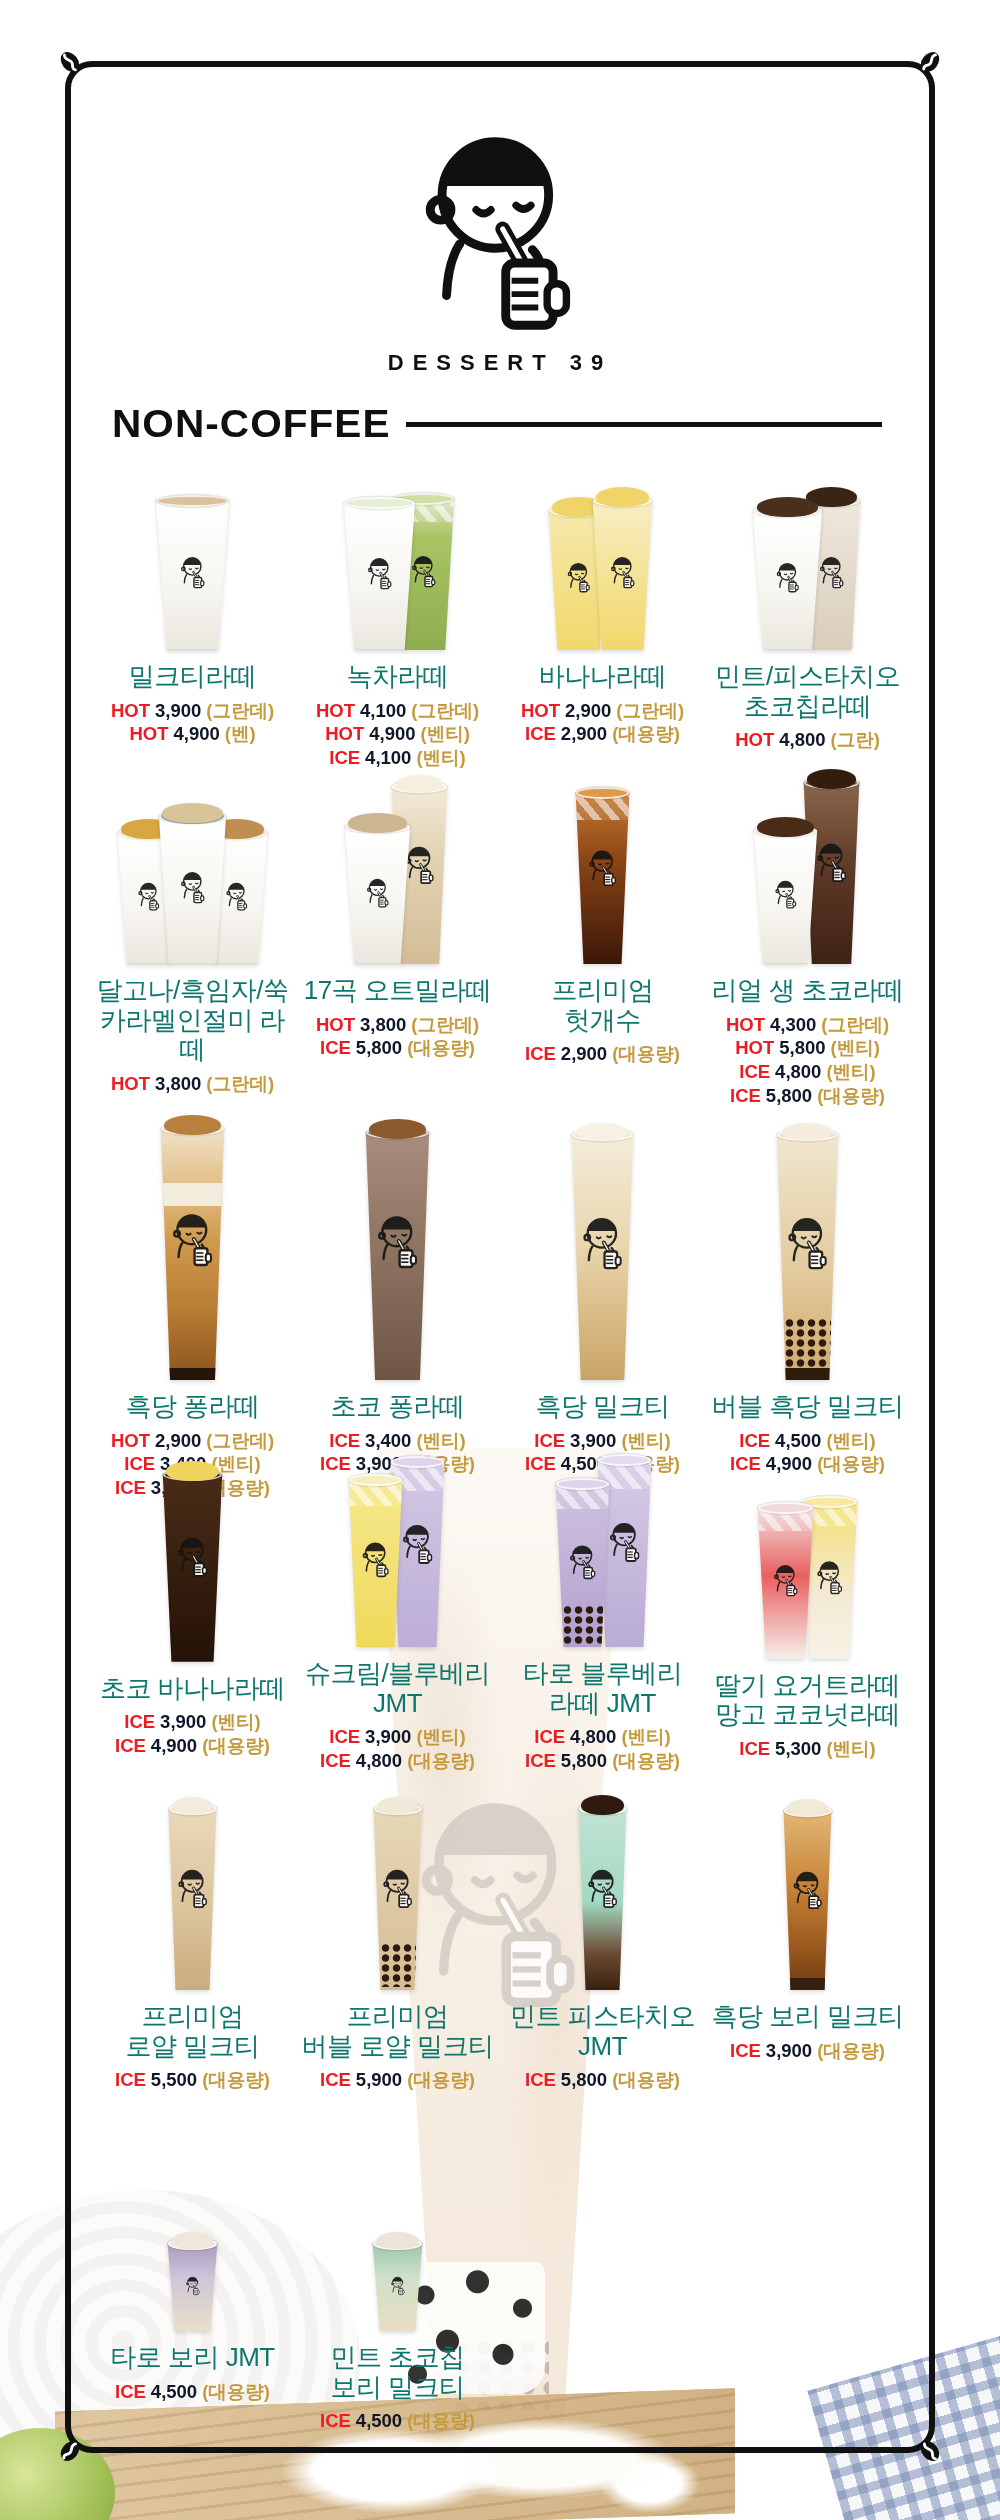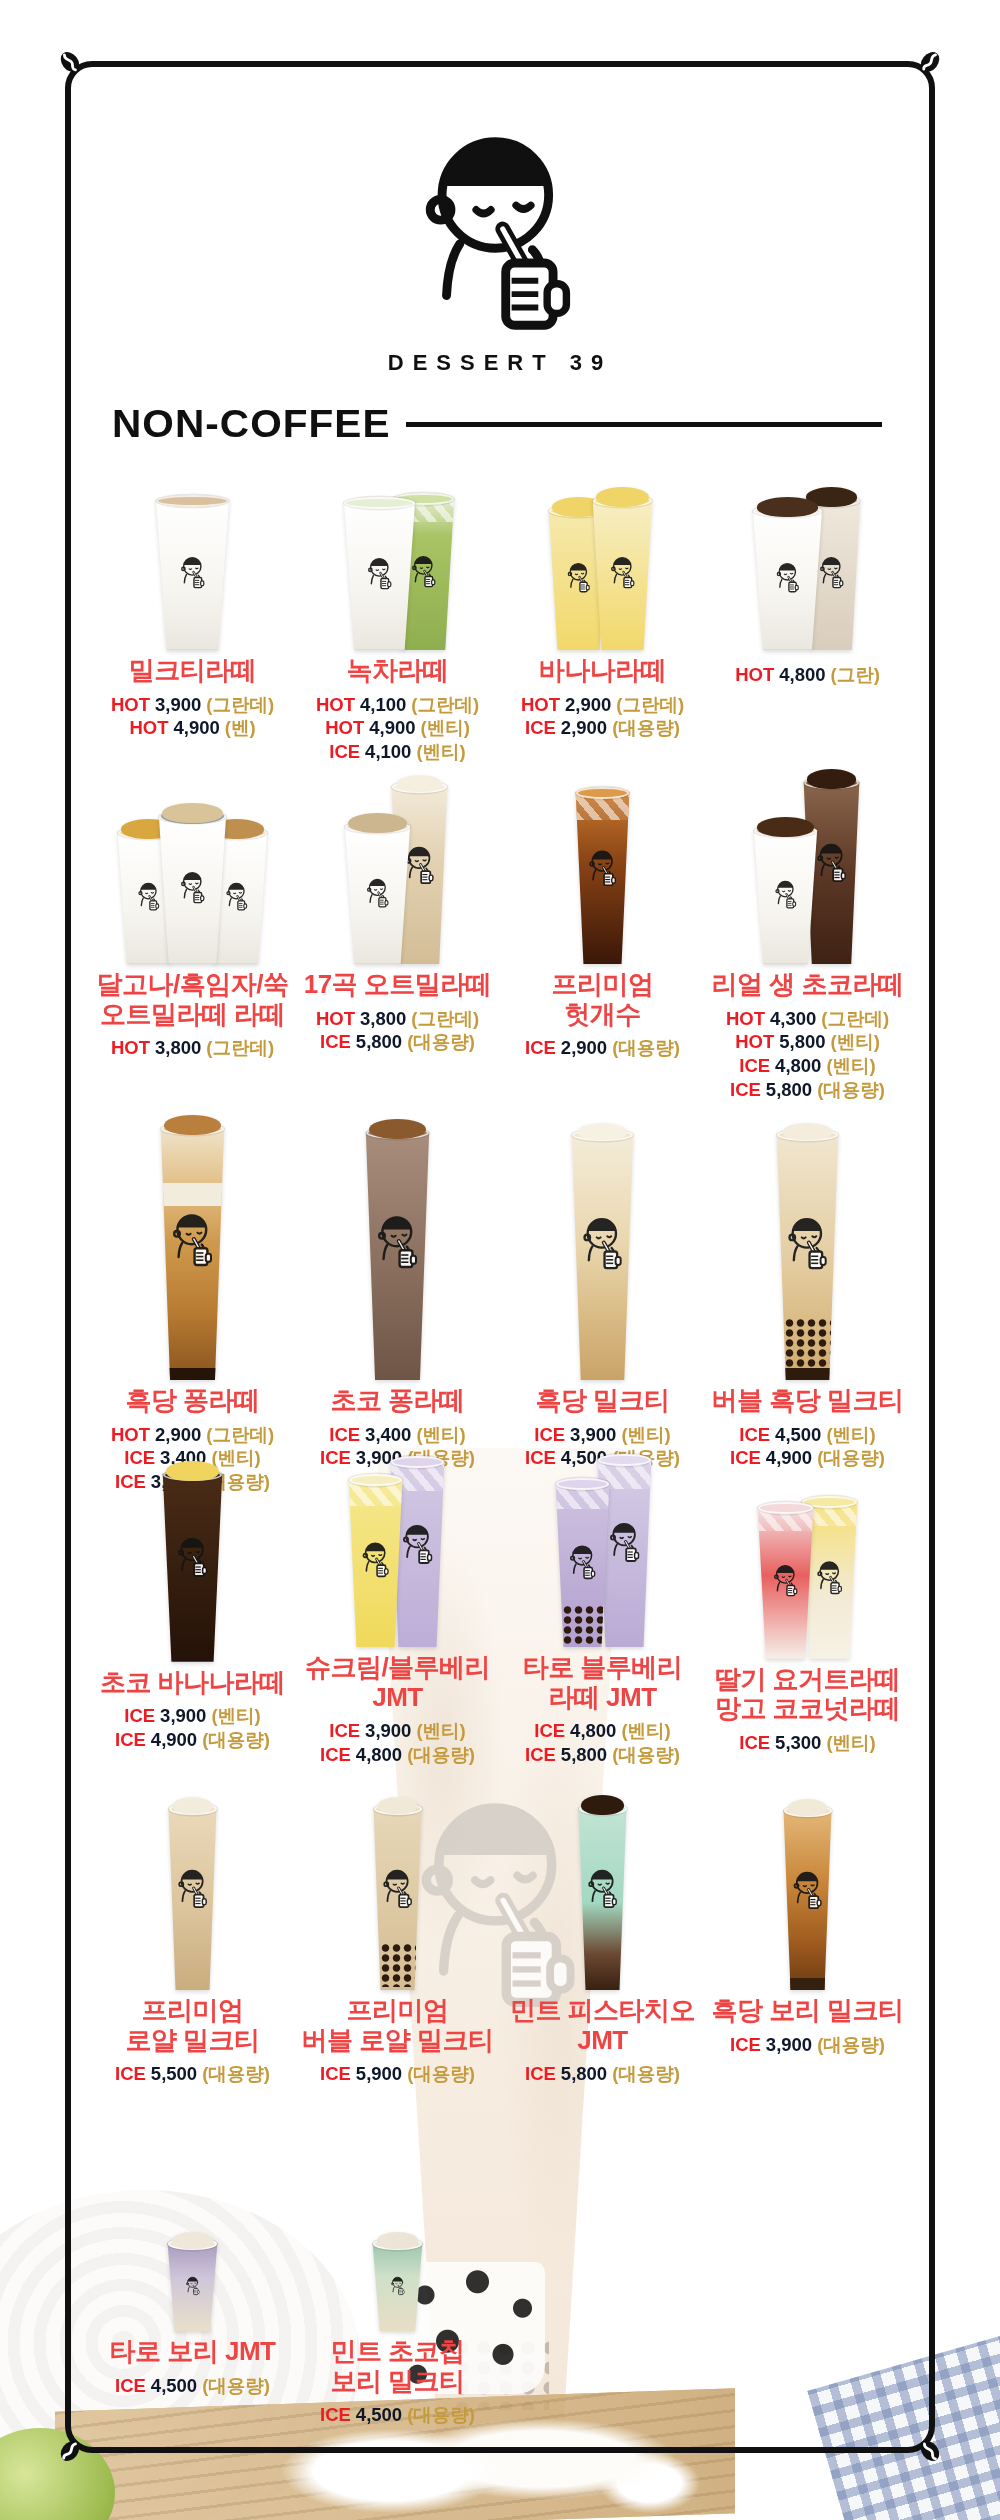--- a/index.html
+++ b/index.html
@@ -51,21 +51,21 @@
 
   
   .section-head{position:absolute;left:112px;right:118px;top:402px;display:flex;align-items:center;z-index:2}
   .section-title{margin:0;font-size:39px;font-weight:900;letter-spacing:1px;transform:scaleX(1.04);transform-origin:left;white-space:nowrap}
   .section-rule{flex:1;height:5px;background:var(--ink);margin-left:26px}
 
   
   .menu-row{position:absolute;left:90px;width:820px;display:flex;z-index:2}
   .card{width:205px;flex:0 0 205px;text-align:center;position:relative}
   .cups{position:relative;width:100%}
-  .iname{font-size:26px;line-height:1.14;font-weight:700;letter-spacing:-.5px;color:#ef4444}
+  .iname{margin-top:6px;font-size:26px;line-height:1.14;font-weight:400;letter-spacing:-.5px;color:#0f766e}
   .iprices{margin-top:7px;font-size:18.5px;line-height:1.28;font-weight:700;white-space:nowrap}
   .pt{color:var(--red);margin-right:5px}
   .pa{color:#0f172a;margin-right:5px}
   .ps{color:var(--gold)}
 
   
   .cup{position:absolute;bottom:6px;filter:drop-shadow(0 2px 2px rgba(0,0,0,.14))}
   .cup-body{position:absolute;inset:0;clip-path:polygon(2% 0,98% 0,84% 100%,16% 100%)}
   .cup-body.paper{box-shadow:inset 0 0 0 1px rgba(0,0,0,.05)}
   .cup-rim{position:absolute;top:-5px;left:2%;right:2%;height:12px;border-radius:50%;
@@ -251,20 +251,24 @@
             <div class="cup" style="width: 72px; height: 140px; z-index: 1; left: calc(50% - 56px);">
               <div class="cup-body paper" style="background:linear-gradient(180deg,#ffffff 0%,#f7f5f0 60%,#eae7df 100%)">
                 <svg class="cup-logo" viewBox="0 0 120 150" style="height:34px;top:36%">
                   <use href="#logo-boy"></use>
                 </svg>
               </div>
               <div class="cup-rim" style="background:#efe9df"></div>
               <div class="cup-crumble" style="background:#4a2f1d"></div>
             </div>
           </div>
+    <div class="iname">
+            <div>민트/피스타치오</div>
+            <div>초코칩라떼</div>
+          </div>
     <div class="iprices">
             <div class="pl"><span class="pt">HOT</span><span class="pa">4,800</span><span class="ps">(그란)</span></div>
           </div>
   </div>
       </div>
       <div class="menu-row" style="top: 775px;">
         <div class="card">
     <div class="cups" style="height: 195px;">
             <div class="cup" style="width: 64px; height: 132px; z-index: 0; left: calc(50% - 76px);">
               <div class="cup-body paper" style="background:linear-gradient(180deg,#ffffff 0%,#f7f5f0 60%,#eae7df 100%)">
@@ -290,21 +294,21 @@
                   <use href="#logo-boy"></use>
                 </svg>
               </div>
               <div class="cup-rim" style="background:#d8d3c9"></div>
               <div class="cup-ring" style="border-color:#9aa0a6"></div>
               <div class="cup-crumble" style="background:#d9c49a"></div>
             </div>
           </div>
     <div class="iname">
             <div>달고나/흑임자/쑥</div>
-            <div>오트밀라떼 라떼</div>
+            <div>카라멜인절미 라떼</div>
           </div>
     <div class="iprices">
             <div class="pl"><span class="pt">HOT</span><span class="pa">3,800</span><span class="ps">(그란데)</span></div>
           </div>
   </div>
         <div class="card">
     <div class="cups" style="height: 195px;">
             <div class="cup" style="width: 58px; height: 178px; z-index: 0; left: calc(50% - 7px);">
               <div class="cup-body" style="background:linear-gradient(180deg,#f2ead8 0%,#e3d2b3 40%,#d3bd97 100%)">
                 <svg class="cup-logo" viewBox="0 0 120 150" style="height:43px;top:32%">

